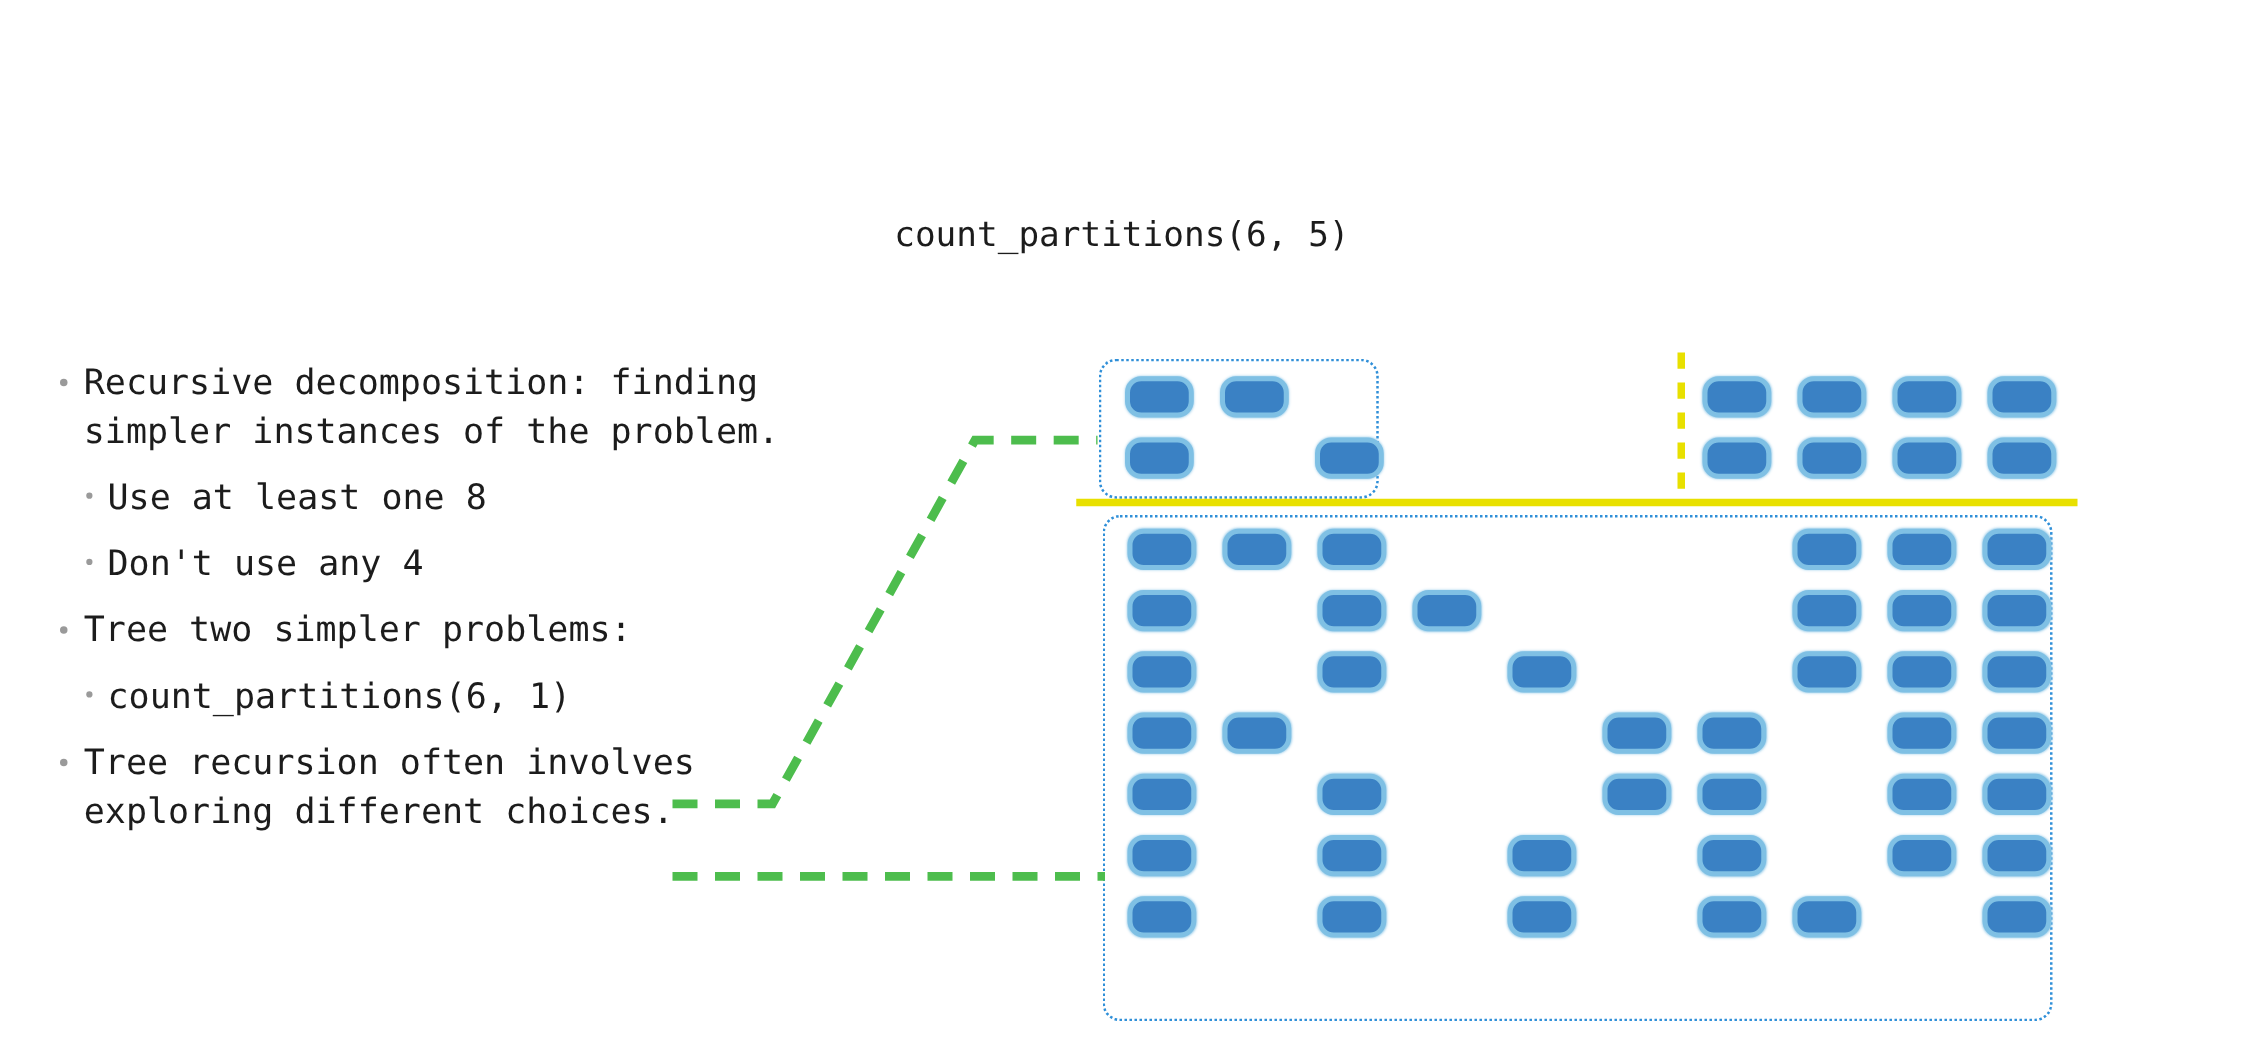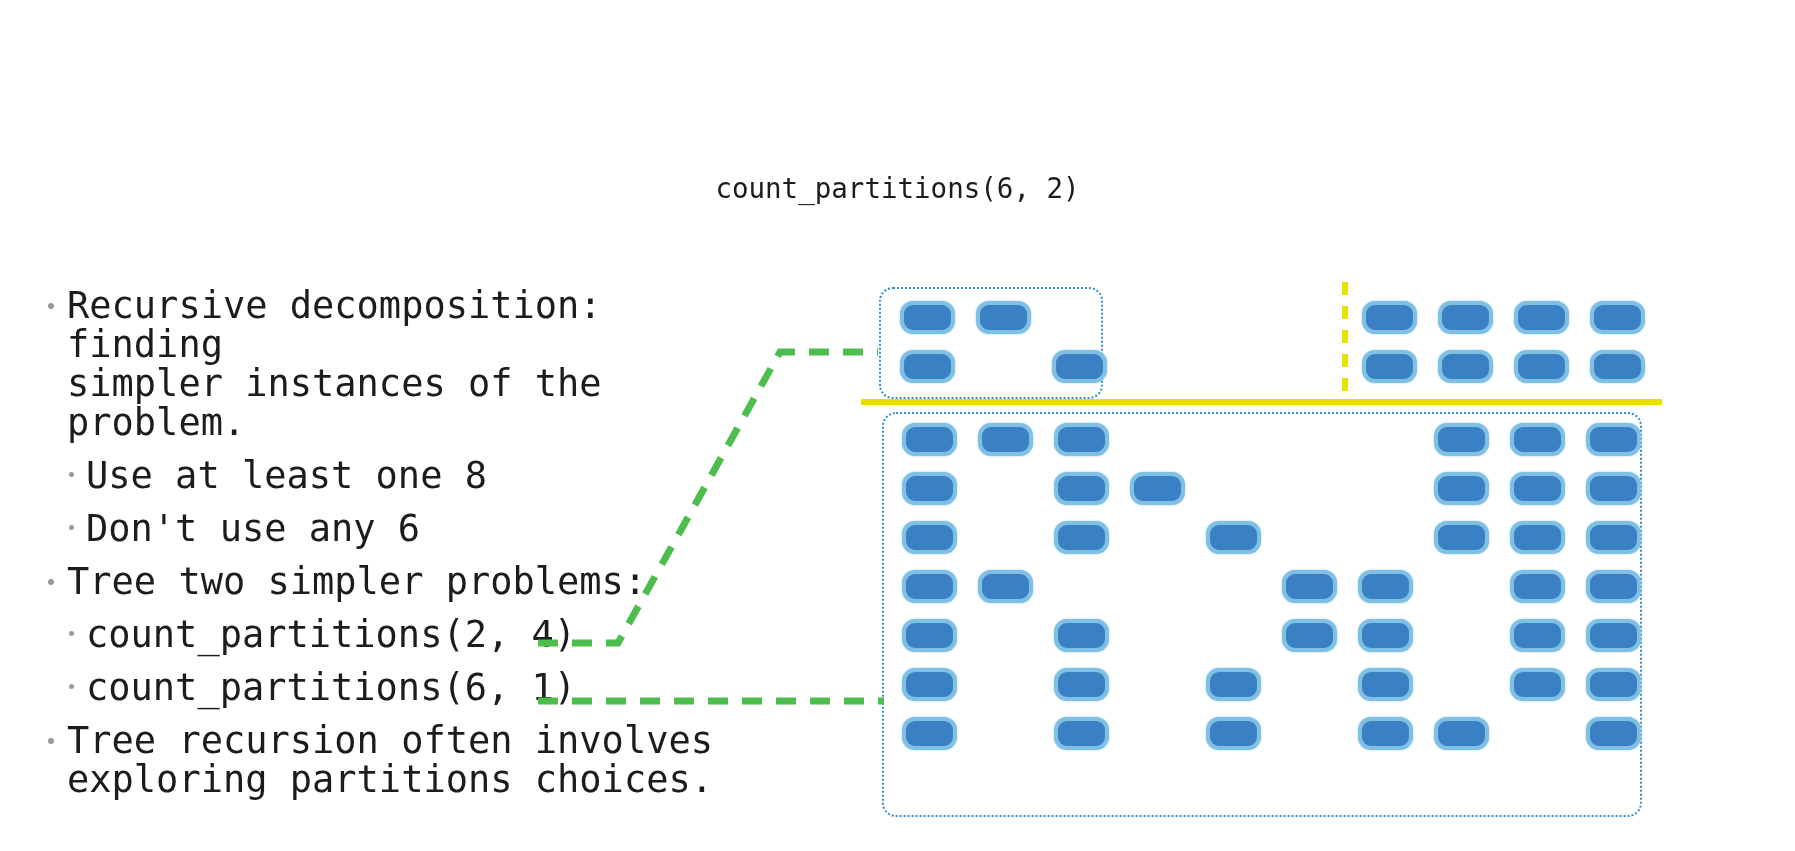--- a/index.html
+++ b/index.html
@@ -25,21 +25,21 @@
   
   #call-title{
     position:absolute;left:0;top:170px;width:1795px;
     text-align:center;font-size:27.5px;line-height:36px;color:#1c1c1c;
   }
 
   
   #bullets{position:absolute;left:48px;top:286px;width:720px;}
   .bullet{
     position:relative;
-    font-size:37px;
+    font-size:28px;
     line-height:39px;
     color:#1c1c1c;
   }
   .bullet .dot{
     position:absolute;
     width:6px;height:6px;border-radius:50%;
     background:#9a9a9a;
     left:0px;top:17px;
   }
   .bullet .txt{display:block;white-space:pre-wrap;}
@@ -69,52 +69,48 @@
     box-sizing:border-box;
     box-shadow:0 0 2px rgba(127,192,228,.85);
   }
 </style>
 </head>
 <body>
 
 <div class="stage">
 
 
-  <div id="call-title">count_partitions(6, 2)</div>
+  <div id="call-title">count_partitions(6, 5)</div>
 
   <div id="bullets">
       <div class="bullet lvl1">
         <span class="dot"></span>
         <span class="txt">Recursive decomposition: finding
 simpler instances of the problem.</span>
       </div>
       <div class="bullet lvl2">
         <span class="dot"></span>
         <span class="txt">Use at least one 8</span>
       </div>
       <div class="bullet lvl2">
         <span class="dot"></span>
-        <span class="txt">Don't use any 6</span>
+        <span class="txt">Don't use any 4</span>
       </div>
       <div class="bullet lvl1">
         <span class="dot"></span>
         <span class="txt">Tree two simpler problems:</span>
-      </div>
-      <div class="bullet lvl2">
-        <span class="dot"></span>
-        <span class="txt">count_partitions(2, 4)</span>
       </div>
       <div class="bullet lvl2">
         <span class="dot"></span>
         <span class="txt">count_partitions(6, 1)</span>
       </div>
       <div class="bullet lvl1">
         <span class="dot"></span>
         <span class="txt">Tree recursion often involves
-exploring partitions choices.</span>
+exploring different choices.</span>
       </div>
     </div>
 
   <div id="shapes">
       <div class="dbox" style="left: 879px; top: 287px; width: 224px; height: 112px;"></div>
       <div class="pill" style="left: 900px; top: 301px;"></div>
       <div class="pill" style="left: 976px; top: 301px;"></div>
       <div class="pill" style="left: 900px; top: 350px;"></div>
       <div class="pill" style="left: 1052px; top: 350px;"></div>
       <div class="pill" style="left: 1362px; top: 301px;"></div>

